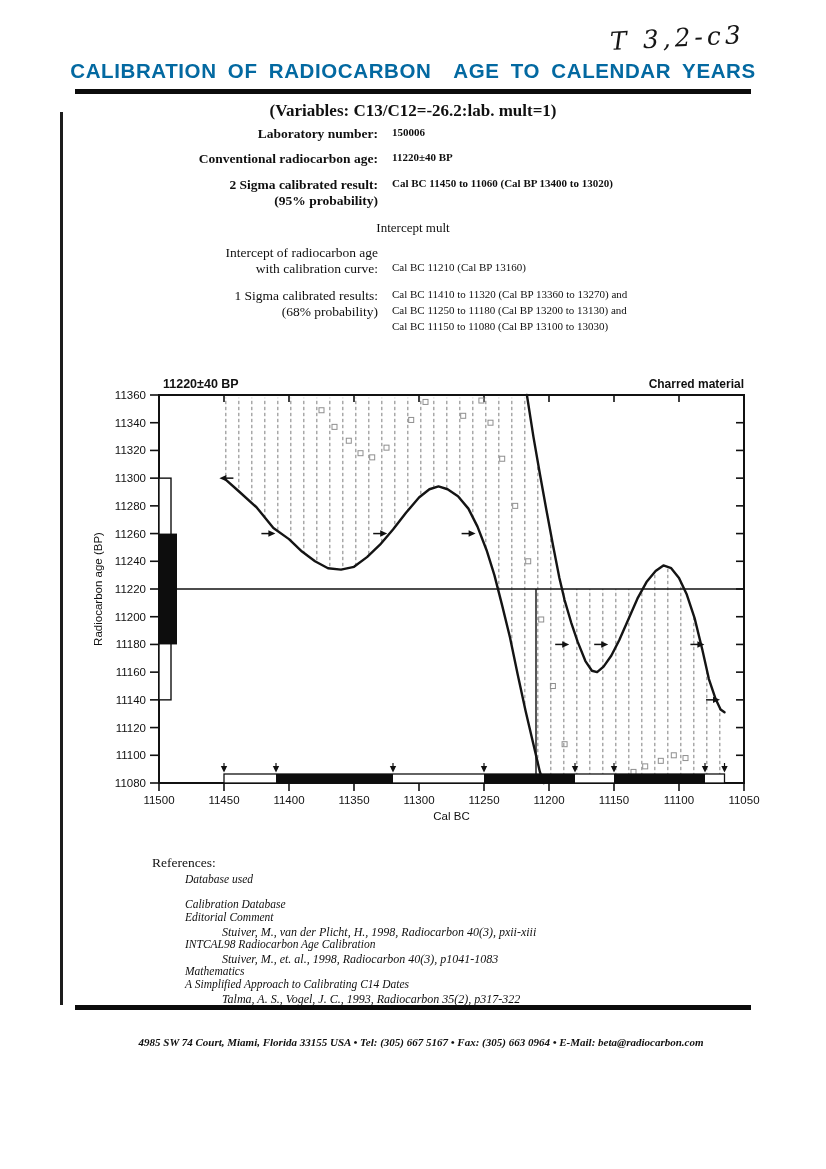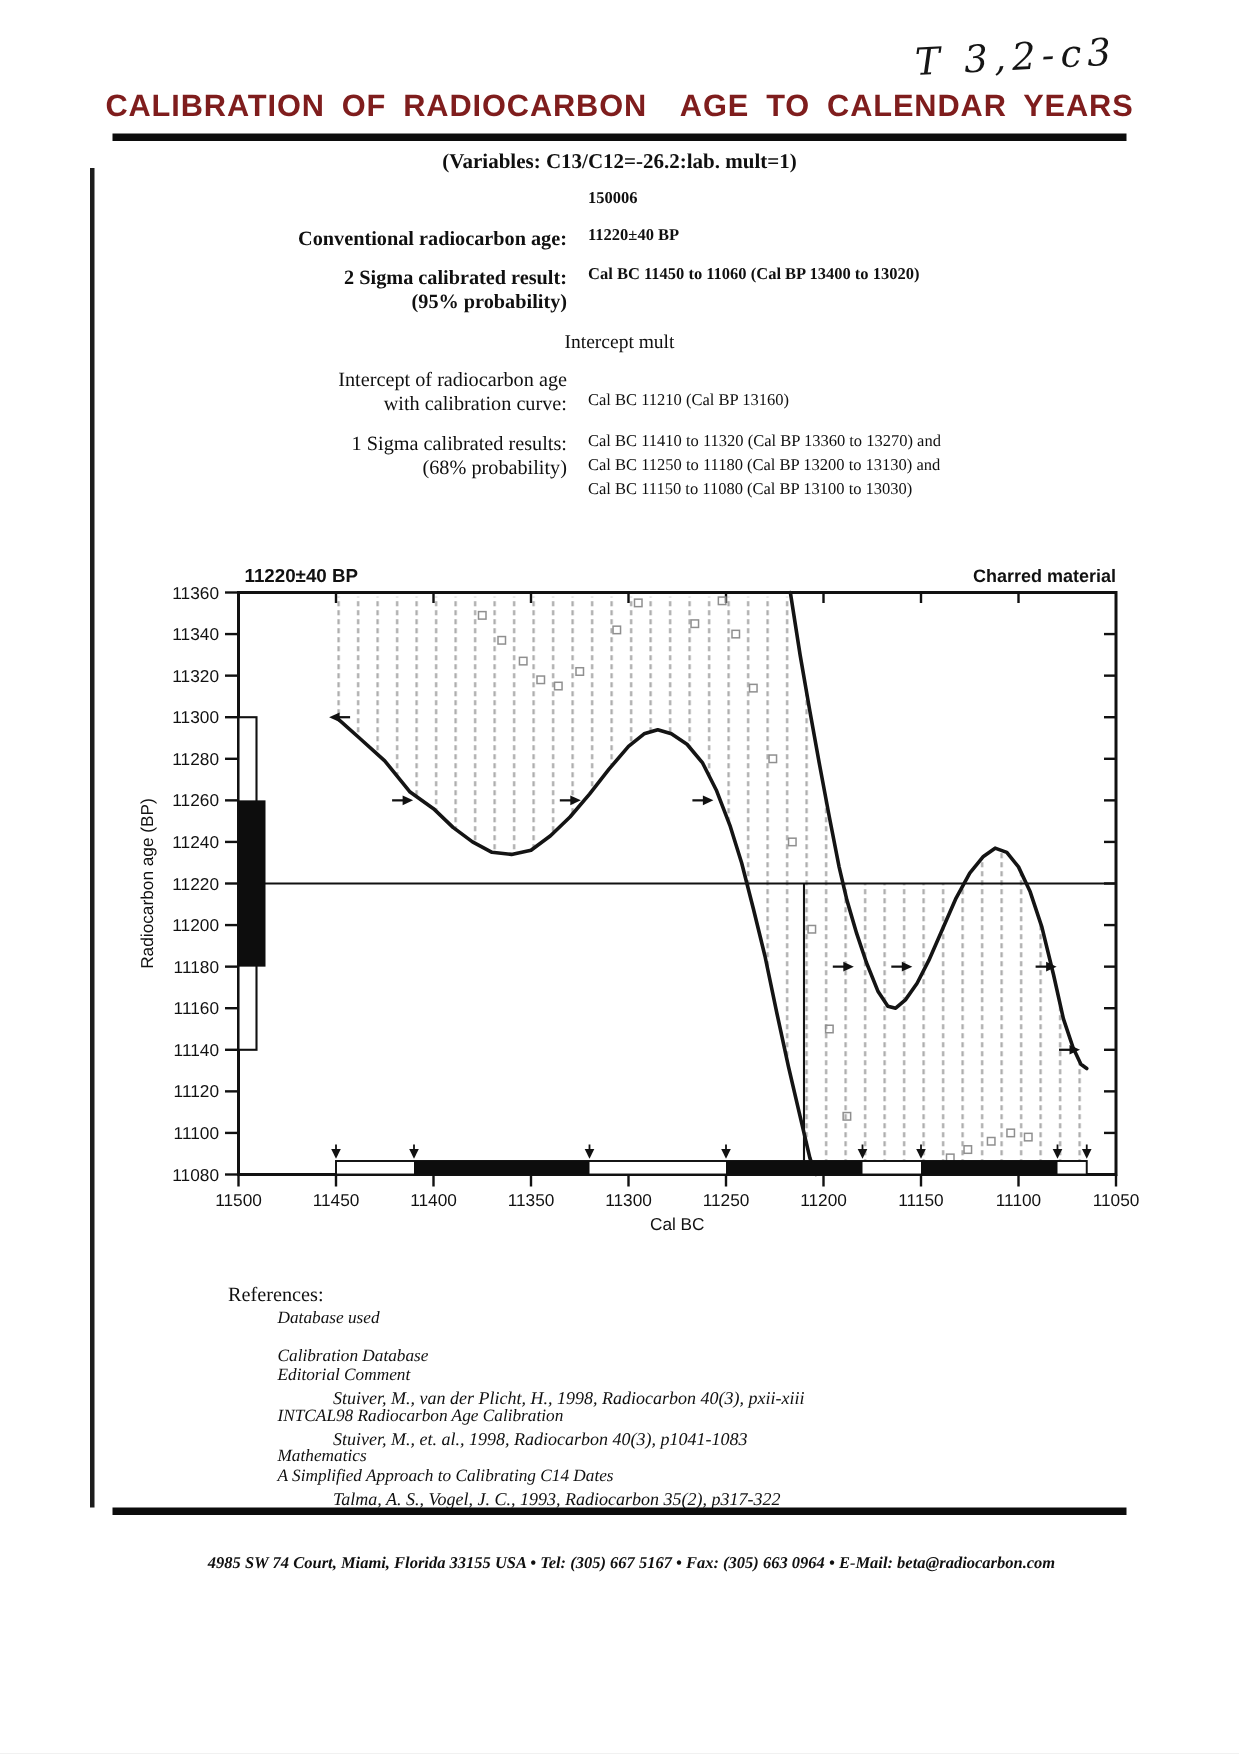--- a/index.html
+++ b/index.html
@@ -2,24 +2,24 @@
 <html><head>
 <meta charset="utf-8">
 <style>
   html,body{margin:0;padding:0;background:#e8e8e8;}
   #page{position:relative;width:826px;height:1169px;background:#ffffff;overflow:hidden;
         font-family:"Liberation Serif",serif;color:#101010;}
   .abs{position:absolute;}
   #note{left:610px;top:22px;width:190px;font-family:"DejaVu Serif",serif;font-style:italic;
         font-size:25px;letter-spacing:4px;transform:rotate(-3deg);color:#151515;}
   #title{left:0;right:0;top:59px;text-align:center;font-family:"Liberation Sans",sans-serif;
-         font-weight:700;font-size:20.5px;letter-spacing:.6px;word-spacing:5px;white-space:pre;color:#7f1d1d;}
+         font-weight:700;font-size:20.5px;letter-spacing:.6px;word-spacing:5px;white-space:pre;color:#0369a1;}
   #title-rule{left:75px;top:89px;width:676px;height:5px;background:#0c0c0c;}
   #left-line{left:60px;top:112px;width:3px;height:893px;background:#1d1d1d;}
-  #variables{left:0;right:0;top:101px;text-align:center;font-weight:700;font-size:14px;}
+  #variables{left:0;right:0;top:101px;text-align:center;font-weight:700;font-size:17px;}
   .lbl{left:0;width:378px;text-align:right;font-weight:700;font-size:13.5px;}
   .val{left:392px;width:430px;text-align:left;font-weight:700;font-size:11px;}
   .plain{font-weight:400;}
   #intercept-heading{left:0;right:0;top:220px;text-align:center;font-size:13px;font-weight:400;}
   .ref-head{font-size:13.5px;font-weight:400;}
   .ref-entry{font-family:"Liberation Serif",serif;font-weight:400;font-style:italic;font-size:11.5px;}
   .ref-cite{font-family:"Liberation Serif",serif;font-style:italic;font-size:12px;}
   #footer-rule{left:75px;top:1005px;width:676px;height:4.5px;background:#0c0c0c;}
   #footer-name{left:0;right:0;top:1011px;text-align:center;font-family:"Liberation Sans",sans-serif;
                font-weight:700;font-size:19px;color:#0a0a0a;}
@@ -30,20 +30,21 @@
 </head>
 <body>
 
 <div id="page">
   <div class="abs" id="note">T 3,2-c3</div>
   <div class="abs" id="title">CALIBRATION OF RADIOCARBON  AGE TO CALENDAR YEARS</div>
   <div class="abs" id="title-rule"></div>
   <div class="abs" id="left-line"></div>
   <div class="abs" id="variables">(Variables:  C13/C12=-26.2:lab. mult=1)</div>
 
+  <div class="abs lbl" style="top:126px">Laboratory number:</div>
   <div class="abs val" style="top:126px">150006</div>
 
   <div class="abs lbl" style="top:151px">Conventional radiocarbon age:</div>
   <div class="abs val" style="top:151px">11220±40 BP</div>
 
   <div class="abs lbl" style="top:177px">2 Sigma calibrated result:</div>
   <div class="abs val" style="top:177px">Cal BC 11450 to 11060 (Cal BP 13400 to 13020)</div>
   <div class="abs lbl" style="top:193px">(95% probability)</div>
 
   <div class="abs" id="intercept-heading">Intercept mult</div>

